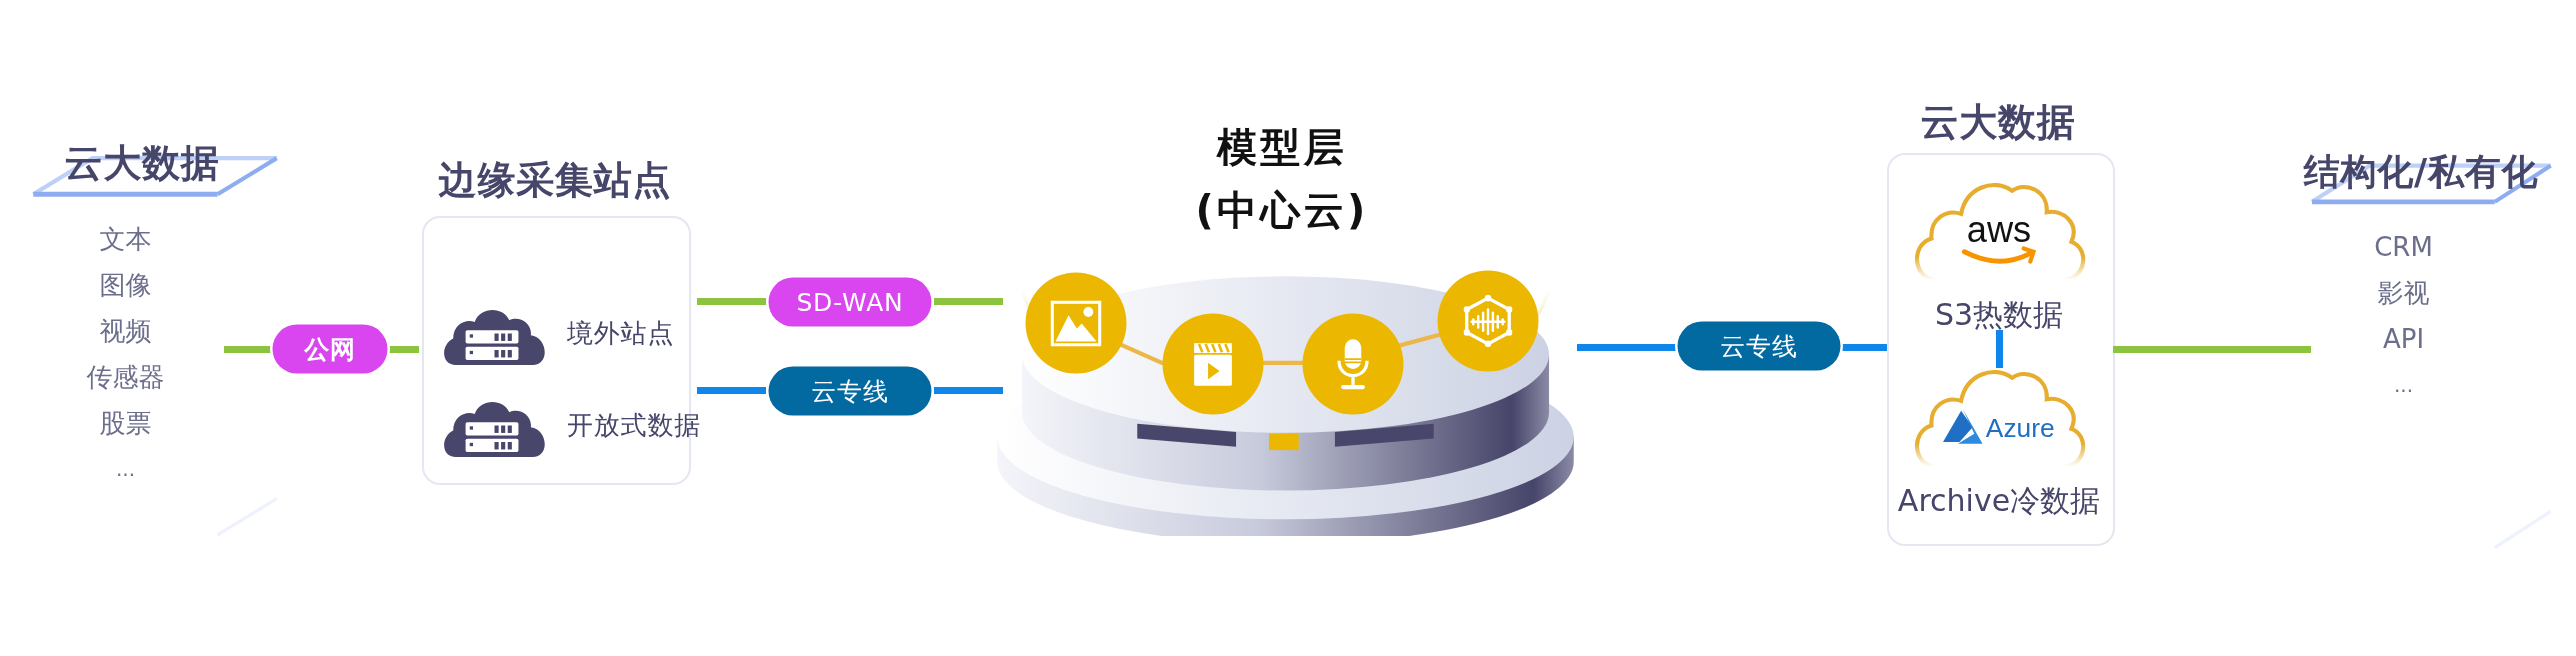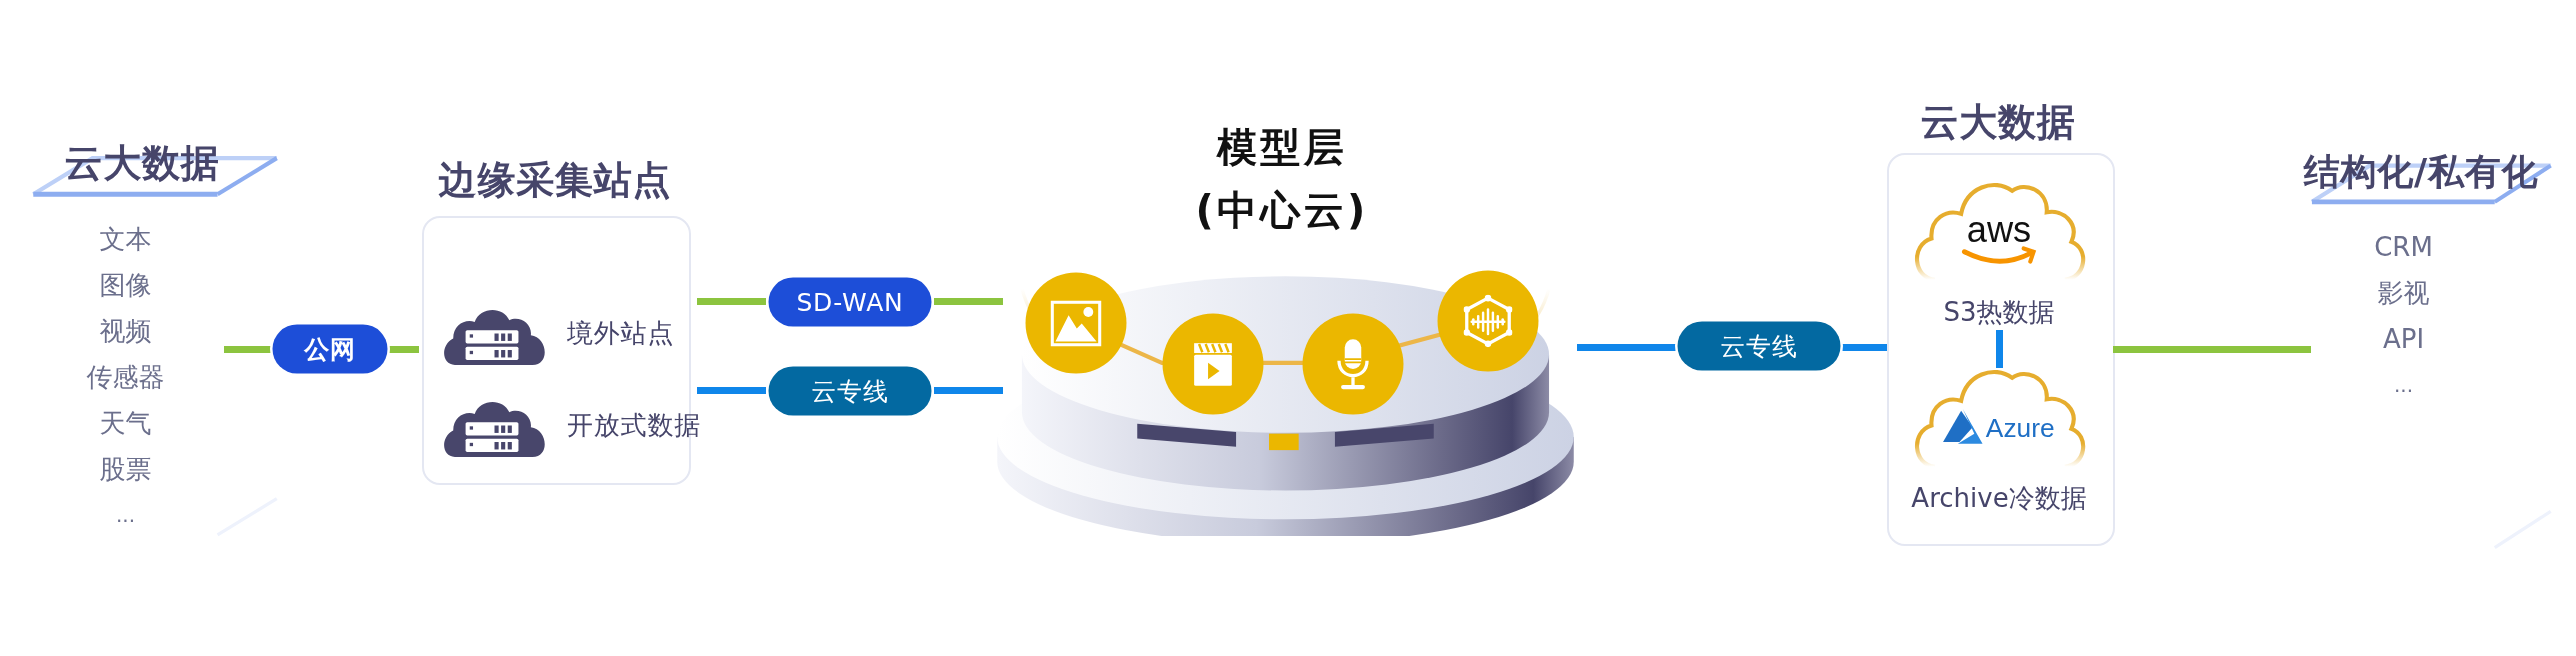--- a/index.html
+++ b/index.html
@@ -16,29 +16,29 @@
   .cube-list{position:absolute;text-align:center;color:#6b6f8c;font-size:26px;}
   .cube-list div{height:46px;line-height:46px;}
   
   .hline{position:absolute;height:6.6px;}
   .vline{position:absolute;width:6.6px;}
   .green{background:#8cc43f;}
   .blue{background:#0f86ea;}
   .pill{position:absolute;border-radius:26px;color:#fff;font-size:25px;
         display:flex;align-items:center;justify-content:center;letter-spacing:0.8px;
         box-shadow:0 0 0 2.5px #ffffff;transform:translate(-50%,-50%);}
-  .pill.green{background:#1d4ed8;}
+  .pill.green{background:#d946ef;}
   .pill.blue{background:#0369a1;}
   
   .card{position:absolute;border:2.5px solid #e4e7f2;border-radius:18px;background:#fff;}
   .station{position:absolute;display:flex;align-items:center;}
   .station-label{font-size:26px;color:#46456a;margin-left:18px;letter-spacing:0.8px;}
   .yellow-circle{position:absolute;border-radius:50%;background:#ebb700;
         display:flex;align-items:center;justify-content:center;transform:translate(-50%,-50%);}
-  .cloud-label{position:absolute;font-size:26px;color:#46456a;transform:translateX(-50%);white-space:nowrap;}
+  .cloud-label{position:absolute;font-size:30px;color:#46456a;transform:translateX(-50%);white-space:nowrap;}
 </style>
 </head>
 <body>
 
 <div class="cube" style="left:30px;top:153px;width:255px;height:387px;">
   <svg width="255" height="387" viewBox="0 0 310 470">
     <defs>
       <linearGradient id="cubeFade" x1="0" y1="0" x2="0" y2="1">
         <stop offset="0" stop-color="#8dadf0" stop-opacity="1"></stop>
         <stop offset="0.6" stop-color="#b8cbf5" stop-opacity="0.7"></stop>
@@ -60,21 +60,20 @@
     <line x1="4" y1="50" x2="4" y2="470" stroke="url(#cubeFade)" stroke-width="6"></line>
     <line x1="228" y1="50" x2="228" y2="470" stroke="url(#cubeFade)" stroke-width="6"></line>
   </svg>
 </div>
 <div class="section-title" style="left:142px;top:138px;font-size:38px;">云大数据</div>
 <div class="cube-list" style="left:33px;top:216px;width:185px;">
   <div>文本</div>
   <div>图像</div>
   <div>视频</div>
   <div>传感器</div>
-  <div>天气</div>
   <div>股票</div>
   <div style="font-size:20px;">...</div>
 </div>
 
 <div class="hline green" style="left:224px;top:346px;width:49px;"></div>
 <div class="hline green" style="left:386px;top:346px;width:33px;"></div>
 <div class="pill green" style="left:330px;top:349px;width:115px;height:49px;font-weight:bold;">
   <span>公网</span>
 </div>
 

